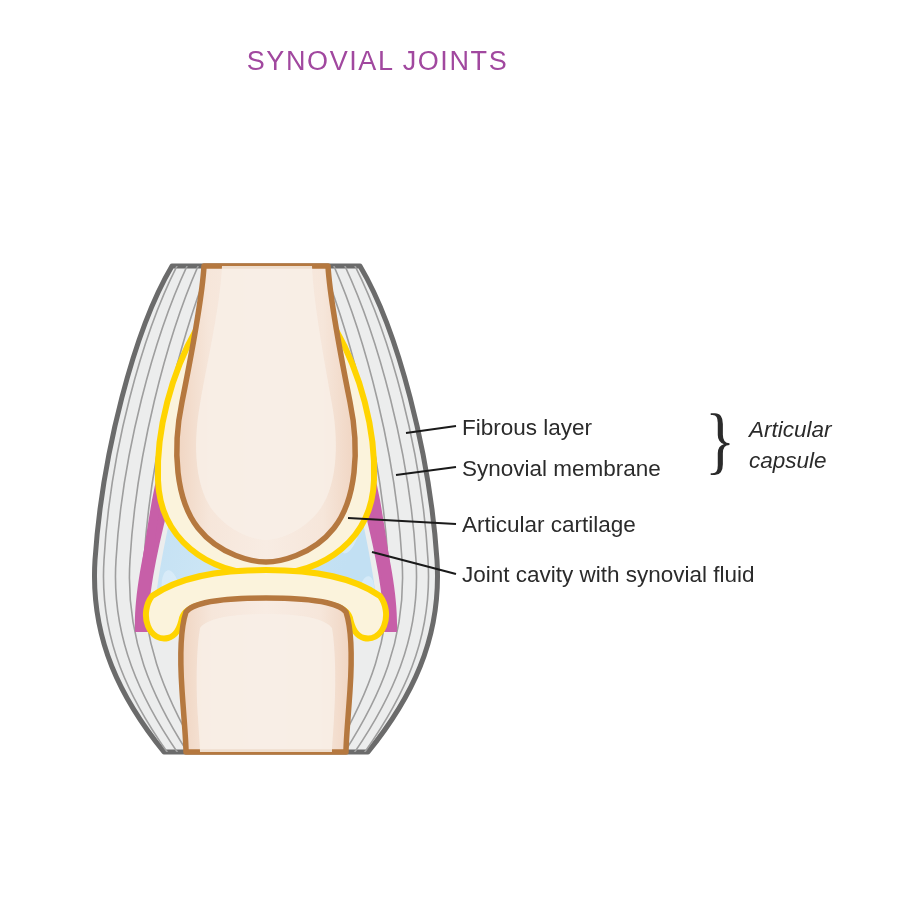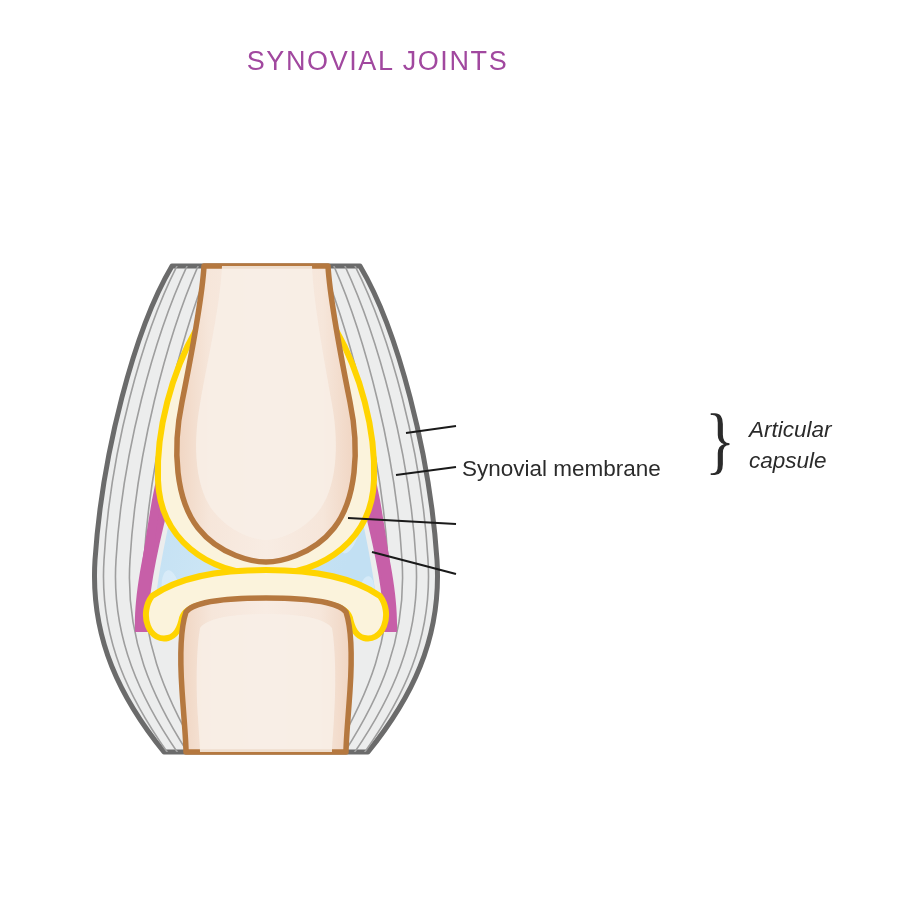--- a/index.html
+++ b/index.html
@@ -240,23 +240,26 @@
     </g>
 
     <g stroke="#1a1a1a" stroke-width="2.2" fill="none">
       <line x1="406" y1="433" x2="456" y2="426"></line>
       <line x1="396" y1="475" x2="456" y2="467"></line>
       <line x1="348" y1="518" x2="456" y2="524"></line>
       <line x1="372" y1="552" x2="456" y2="574"></line>
     </g>
   </svg>
 
+  <div class="lbl" id="label-fibrous-layer">Fibrous layer</div>
 
   <div class="lbl" id="label-synovial-membrane">Synovial membrane</div>
 
-
+  <div class="lbl" id="label-articular-cartilage">Articular cartilage</div>
+
+  <div class="lbl" id="label-joint-cavity">Joint cavity with synovial fluid</div>
 
   <div class="brace">}</div>
 
   <div class="lbl" id="label-articular-capsule">Articular
 capsule</div>
 
 </div>
 
 </body></html>

